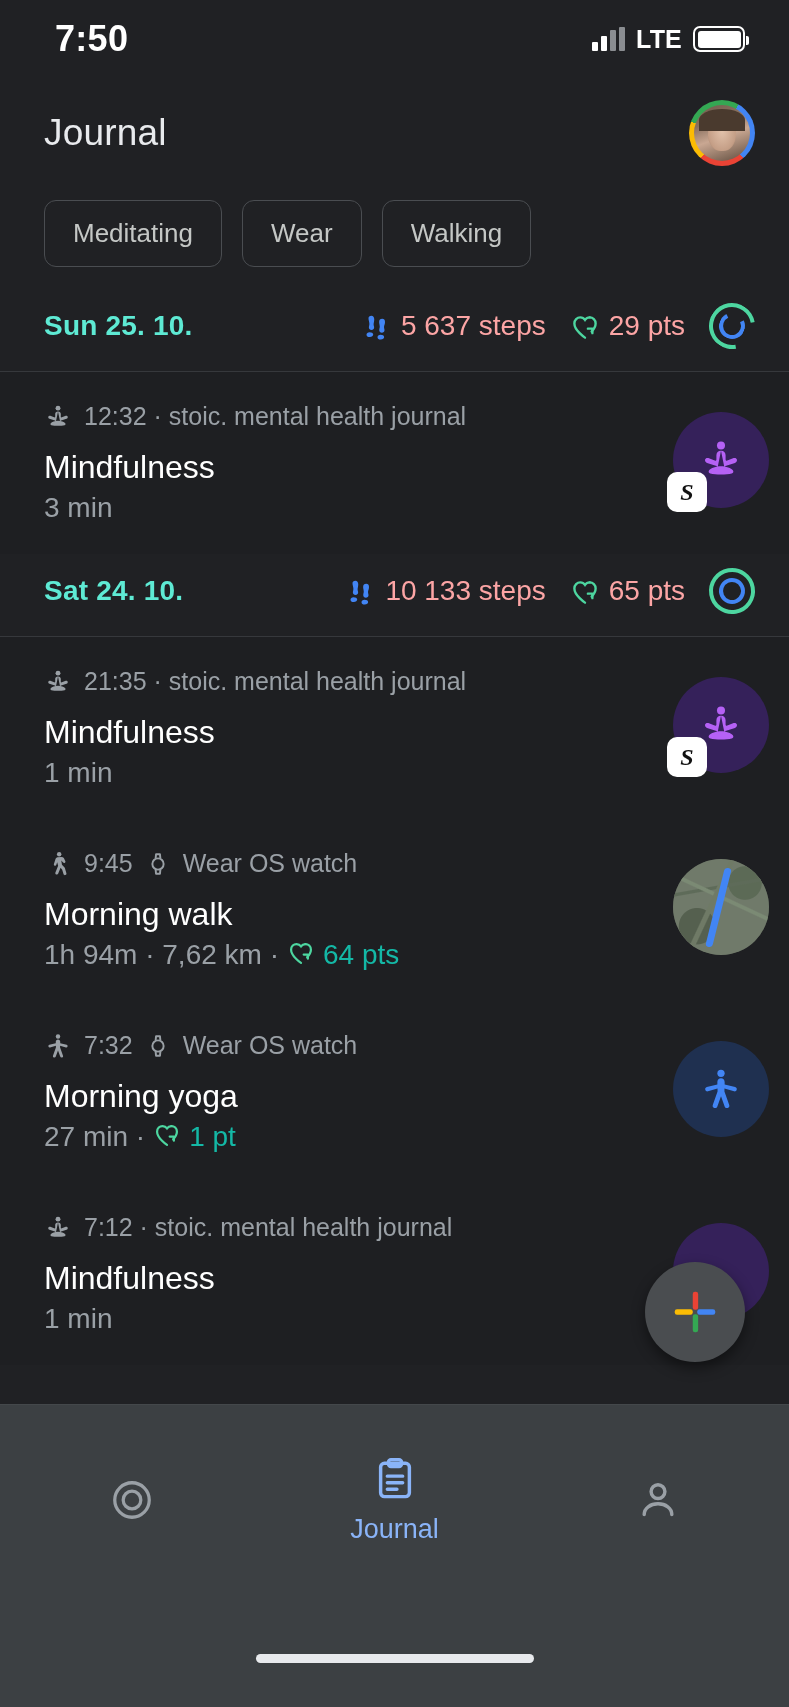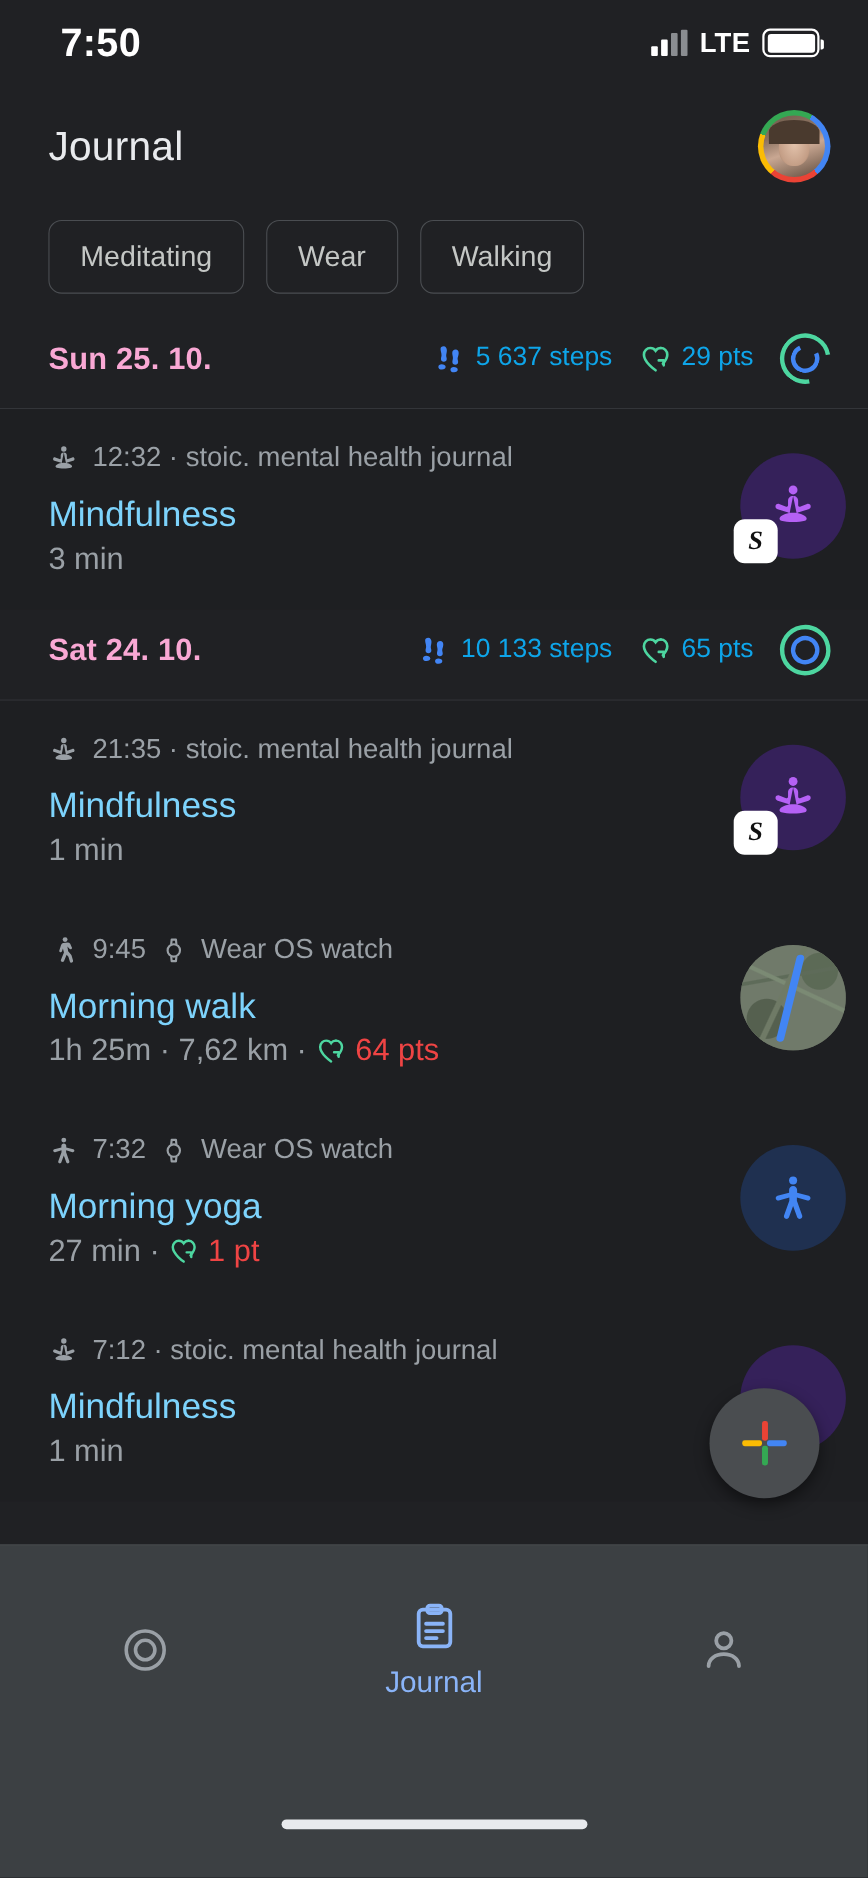--- a/index.html
+++ b/index.html
@@ -66,23 +66,23 @@
   .chip {
     flex:0 0 auto; border:1.6px solid #4a4d51; border-radius:12px;
     padding:17px 28px; color:#c4c7c5; font-size:26px; background:transparent;
   }
 
   
   .date-row {
     display:flex; align-items:center; justify-content:space-between;
     padding:14px 34px 22px 44px;
   }
-  .date-label { color:#f9a8d4; font-size:28px; font-weight:700; letter-spacing:.2px; }
+  .date-label { color:#5eead4; font-size:28px; font-weight:700; letter-spacing:.2px; }
   .date-stats { display:flex; align-items:center; gap:24px; }
-  .stat { display:flex; align-items:flex-start; gap:9px; color:#0ea5e9; font-size:24px; }
+  .stat { display:flex; align-items:flex-end; gap:9px; color:#fca5a5; font-size:28px; }
   .ring { width:46px; height:46px; position:relative; }
   .ring .outer {
     position:absolute; inset:0; border-radius:50%;
     border:4.5px solid #4dd6a0; border-right-color:transparent;
     transform:rotate(35deg);
   }
   .ring .outer.full { border-right-color:#4dd6a0; }
   .ring .inner2 {
     position:absolute; inset:10px; border-radius:50%;
     border:4.5px solid #4285f4; border-top-color:transparent;
@@ -94,23 +94,23 @@
   .section { background:#1e1f22; }
 
   
   .entry {
     display:flex; align-items:flex-start; justify-content:space-between;
     padding:30px 20px 30px 44px; min-height:168px;
   }
   .entry-main { flex:1; min-width:0; }
   .entry-meta { display:flex; align-items:center; gap:12px; margin-bottom:8px; }
   .entry-meta .mtext { color:#9aa0a6; font-size:25px; }
-  .entry-title { color:#7dd3fc; font-size:32px; font-weight:500; margin:18px 0 6px; }
+  .entry-title { color:#ffffff; font-size:32px; font-weight:500; margin:18px 0 6px; }
   .entry-sub { color:#9aa0a6; font-size:28px; display:flex; align-items:center; gap:8px; flex-wrap:wrap; }
-  .entry-sub .hp { display:inline-flex; align-items:center; gap:8px; color:#ef4444; }
+  .entry-sub .hp { display:inline-flex; align-items:flex-start; gap:8px; color:#14b8a6; }
 
   .thumb-wrap { position:relative; width:96px; height:96px; flex:0 0 auto; margin-top:10px; }
   .thumb {
     width:96px; height:96px; border-radius:50%;
     display:flex; align-items:center; justify-content:center; overflow:hidden;
   }
   .thumb.mind { background:#35215a; }
   .thumb.yoga { background:#1f3050; }
   .thumb.map  { background:#4a4f48; position:relative; }
   .map-bg { position:absolute; inset:0;
@@ -310,21 +310,21 @@
         </svg>
         <span class="mtext">9:45</span>
         <svg width="26" height="26" viewBox="0 0 24 24">
           <circle cx="12" cy="12" r="5.2" fill="none" stroke="#9aa0a6" stroke-width="1.8"></circle>
           <path d="M9.8 6.9 10.2 3h3.6l.4 3.9M9.8 17.1l.4 3.9h3.6l.4-3.9" fill="none" stroke="#9aa0a6" stroke-width="1.8" stroke-linejoin="round"></path>
         </svg>
         <span class="mtext">Wear OS watch</span>
       </div>
       <div class="entry-title">Morning walk</div>
       <div class="entry-sub">
-        <span>1h 25m · 7,62 km · </span>
+        <span>1h 94m · 7,62 km · </span>
         <span class="hp">
           <svg width="28" height="28" viewBox="0 0 24 24">
             <path d="M12 20.5S3.5 14.8 3.5 9.2C3.5 6.3 5.7 4.3 8.2 4.3c1.6 0 3 .8 3.8 2 .8-1.2 2.2-2 3.8-2" fill="none" stroke="#4dd6a0" stroke-width="1.9" stroke-linecap="round"></path>
             <path d="M15.8 4.3c2.5 0 4.7 2 4.7 4.9 0 2.3-1.5 4.6-3.2 6.5" fill="none" stroke="#4dd6a0" stroke-width="1.9" stroke-linecap="round"></path>
             <path d="M14.3 13.3h3.6v3.6" fill="none" stroke="#4dd6a0" stroke-width="1.9" stroke-linecap="round" stroke-linejoin="round"></path>
           </svg>
           <span>64 pts</span>
         </span>
       </div>
     </div>

